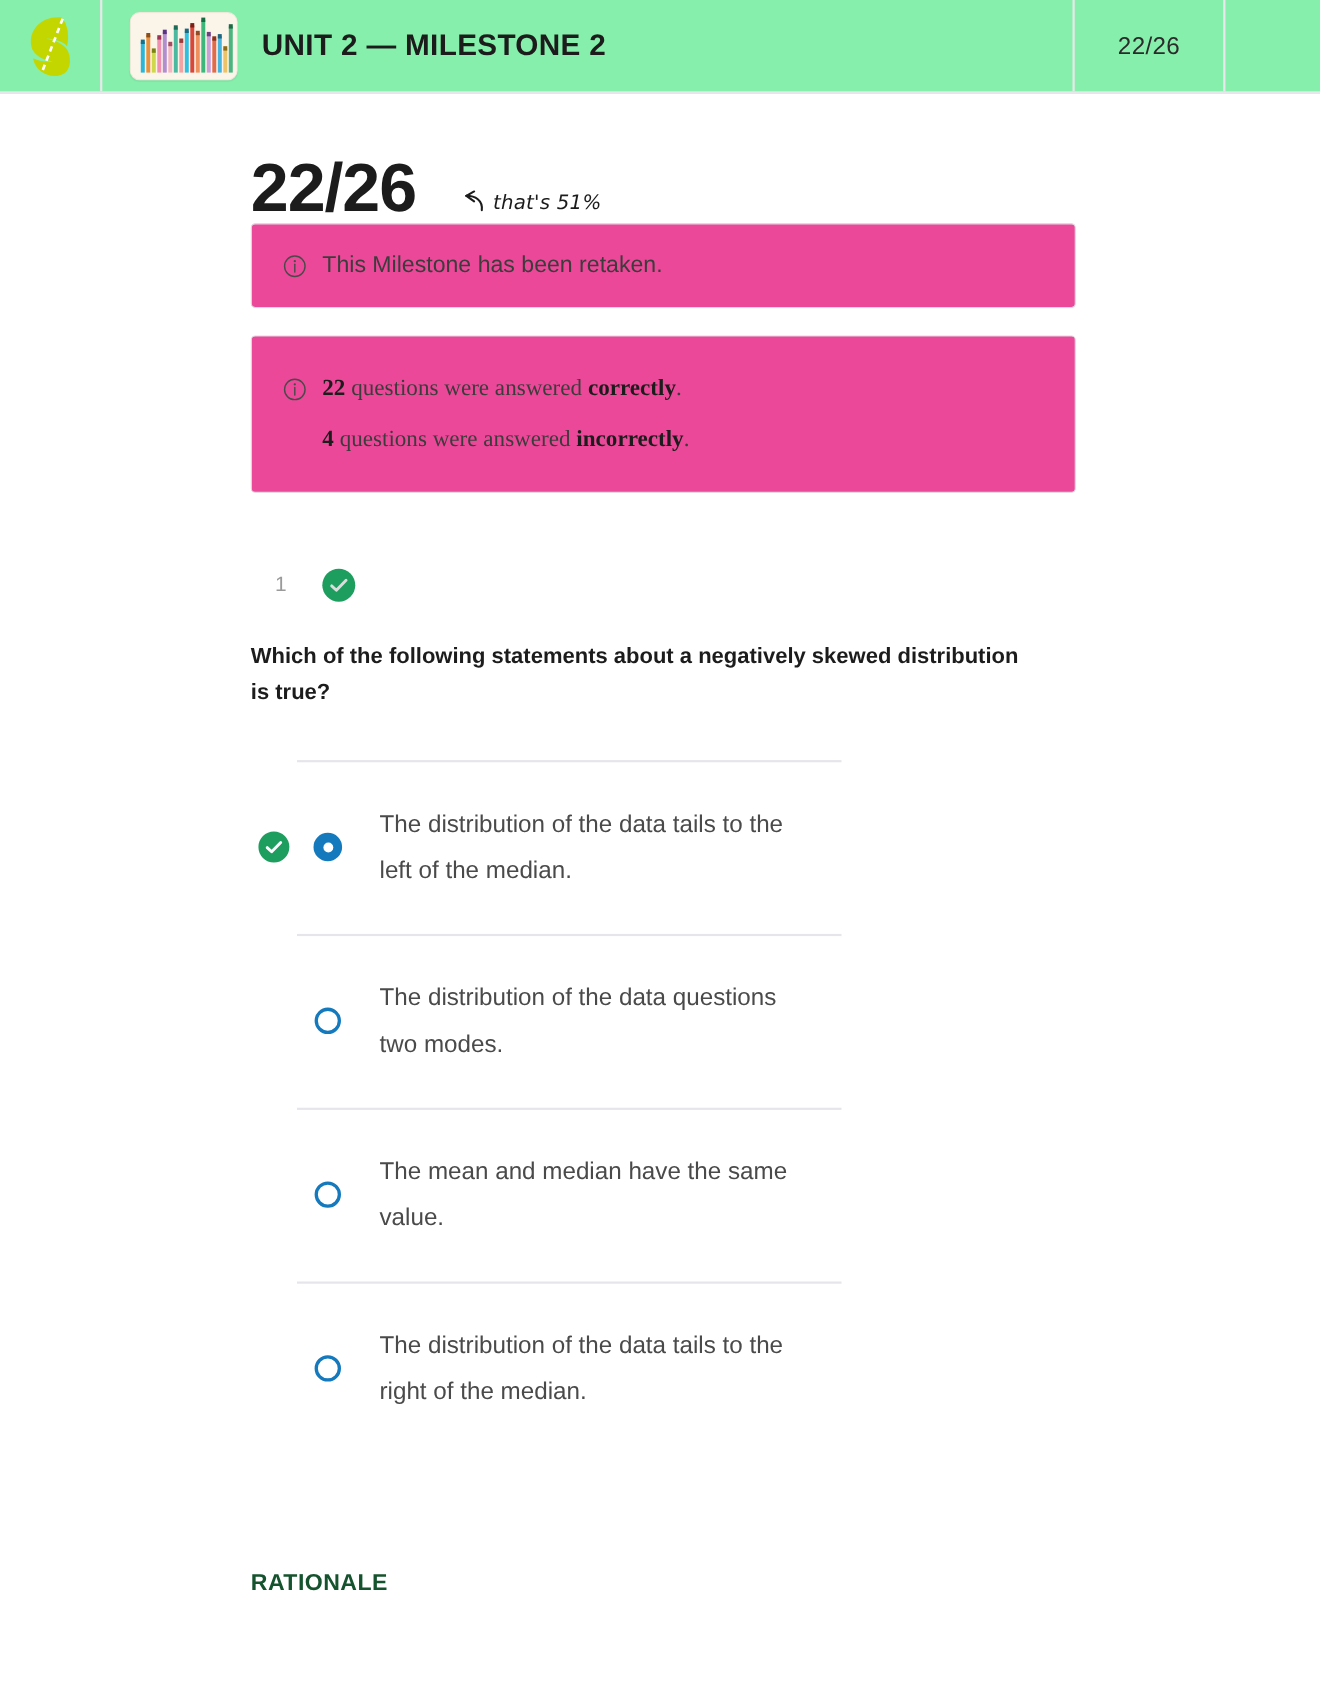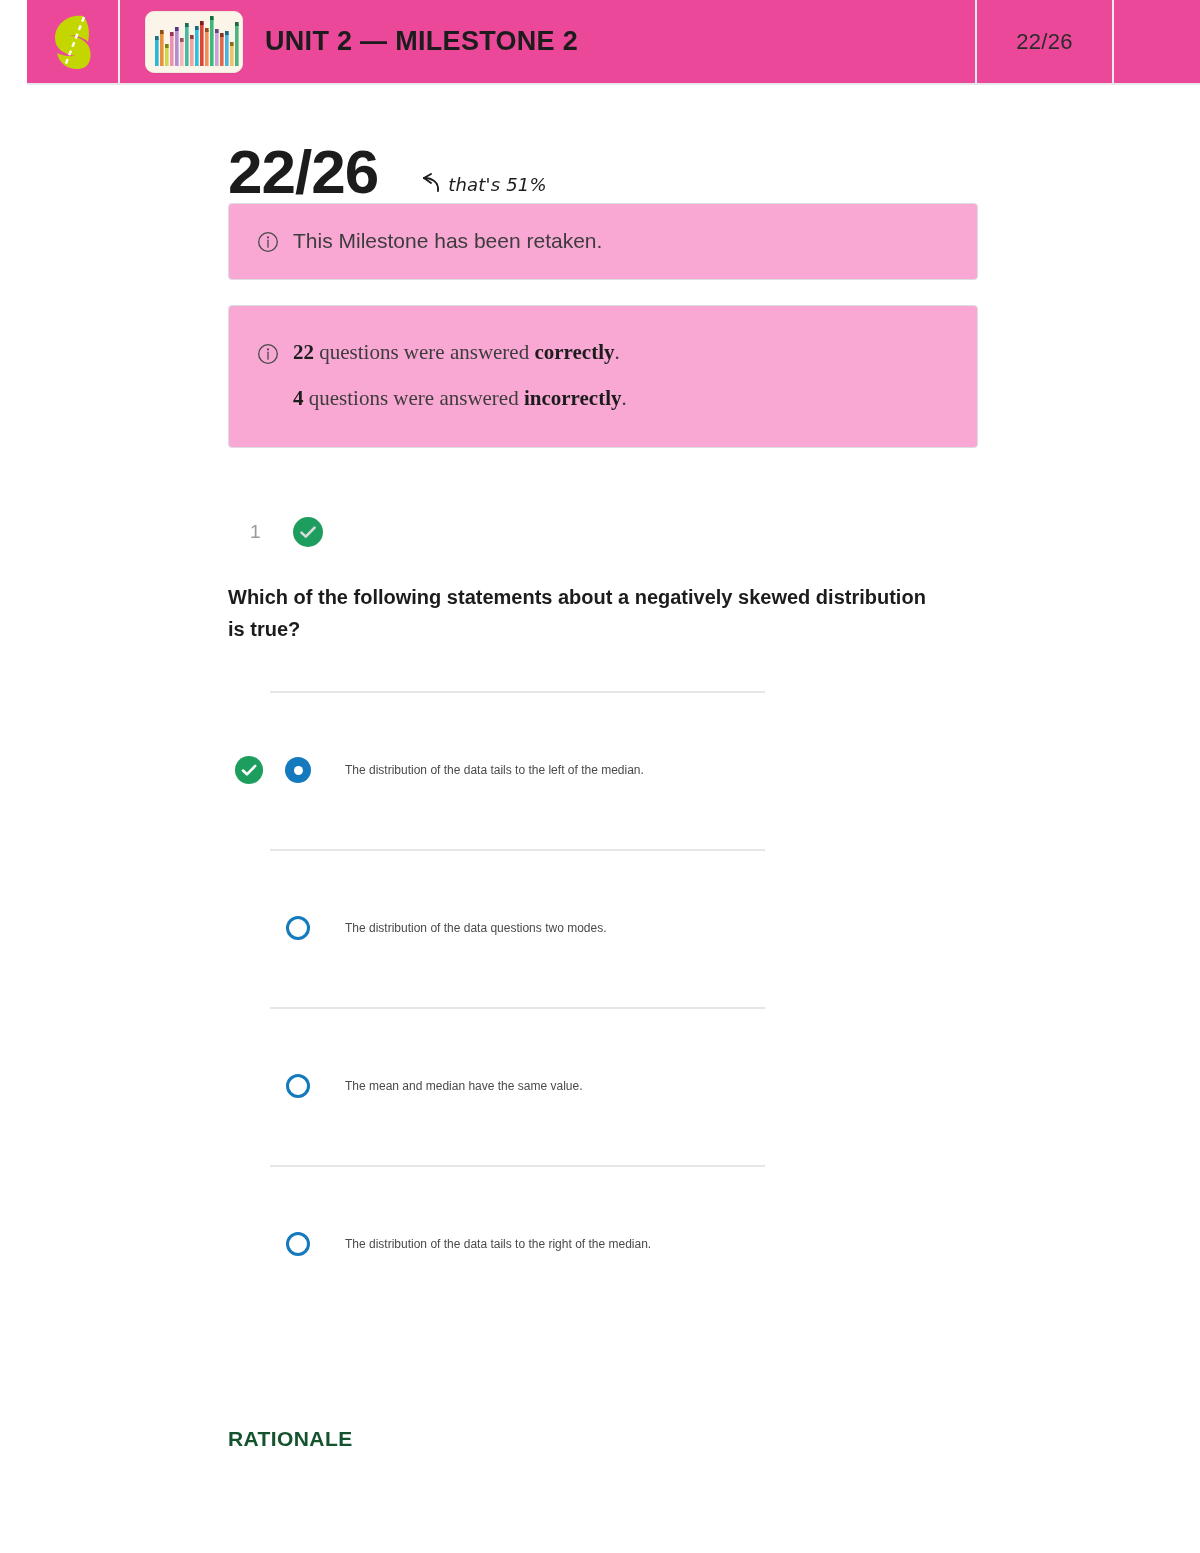--- a/index.html
+++ b/index.html
@@ -12,25 +12,24 @@
     font-family: "Liberation Sans", sans-serif;
     color: #2b2b2b;
     -webkit-font-smoothing: antialiased;
     overflow: hidden;
   }
 
   
   .header {
     position: relative;
     height: 85px;
-    background: #ec4899;
+    background: #86efac;
     border-bottom: 2px solid #e8e8ec;
     display: flex;
     align-items: stretch;
-    margin-left: 27px;
   }
   .hdr-logo-cell {
     width: 93px;
     display: flex;
     align-items: center;
     justify-content: center;
     border-right: 2px solid #e8e8ec;
   }
   .logo-s {
     width: 40px;
@@ -113,21 +112,21 @@
     font-family: "DejaVu Sans", sans-serif;
     font-size: 18px;
     font-style: italic;
     letter-spacing: .2px;
   }
 
   
   .notice {
     border: 1px solid #dcdce2;
     border-radius: 4px;
-    background: #f9a8d4;
+    background: #ec4899;
     padding: 26px 28px;
     margin-bottom: 25px;
     display: flex;
     align-items: flex-start;
   }
   .notice.tall { padding: 36px 28px 38px 28px; font-family: Liberation Serif, serif; }
   .info-icon { flex: 0 0 auto; margin-top: 1px; margin-right: 14px; }
   .notice-body { font-size: 21px; color: #3c3c3c; line-height: 1.0; }
   .notice-body .ln { line-height: 1.0; }
   .notice-body .ln + .ln { margin-top: 25px; }
@@ -200,21 +199,21 @@
     align-items: center;
     justify-content: center;
   }
   .radio-on i {
     display: block;
     width: 9px; height: 9px;
     border-radius: 50%;
     background: #fff;
   }
   .ans-text {
-    font-size: 12px;
+    font-size: 22px;
     color: #4a4a4a;
     line-height: 1.9;
     max-width: 390px;
     padding-left: 19px;
   }
 
   .rationale {
     font-size: 21px;
     font-weight: bold;
     letter-spacing: .4px;

